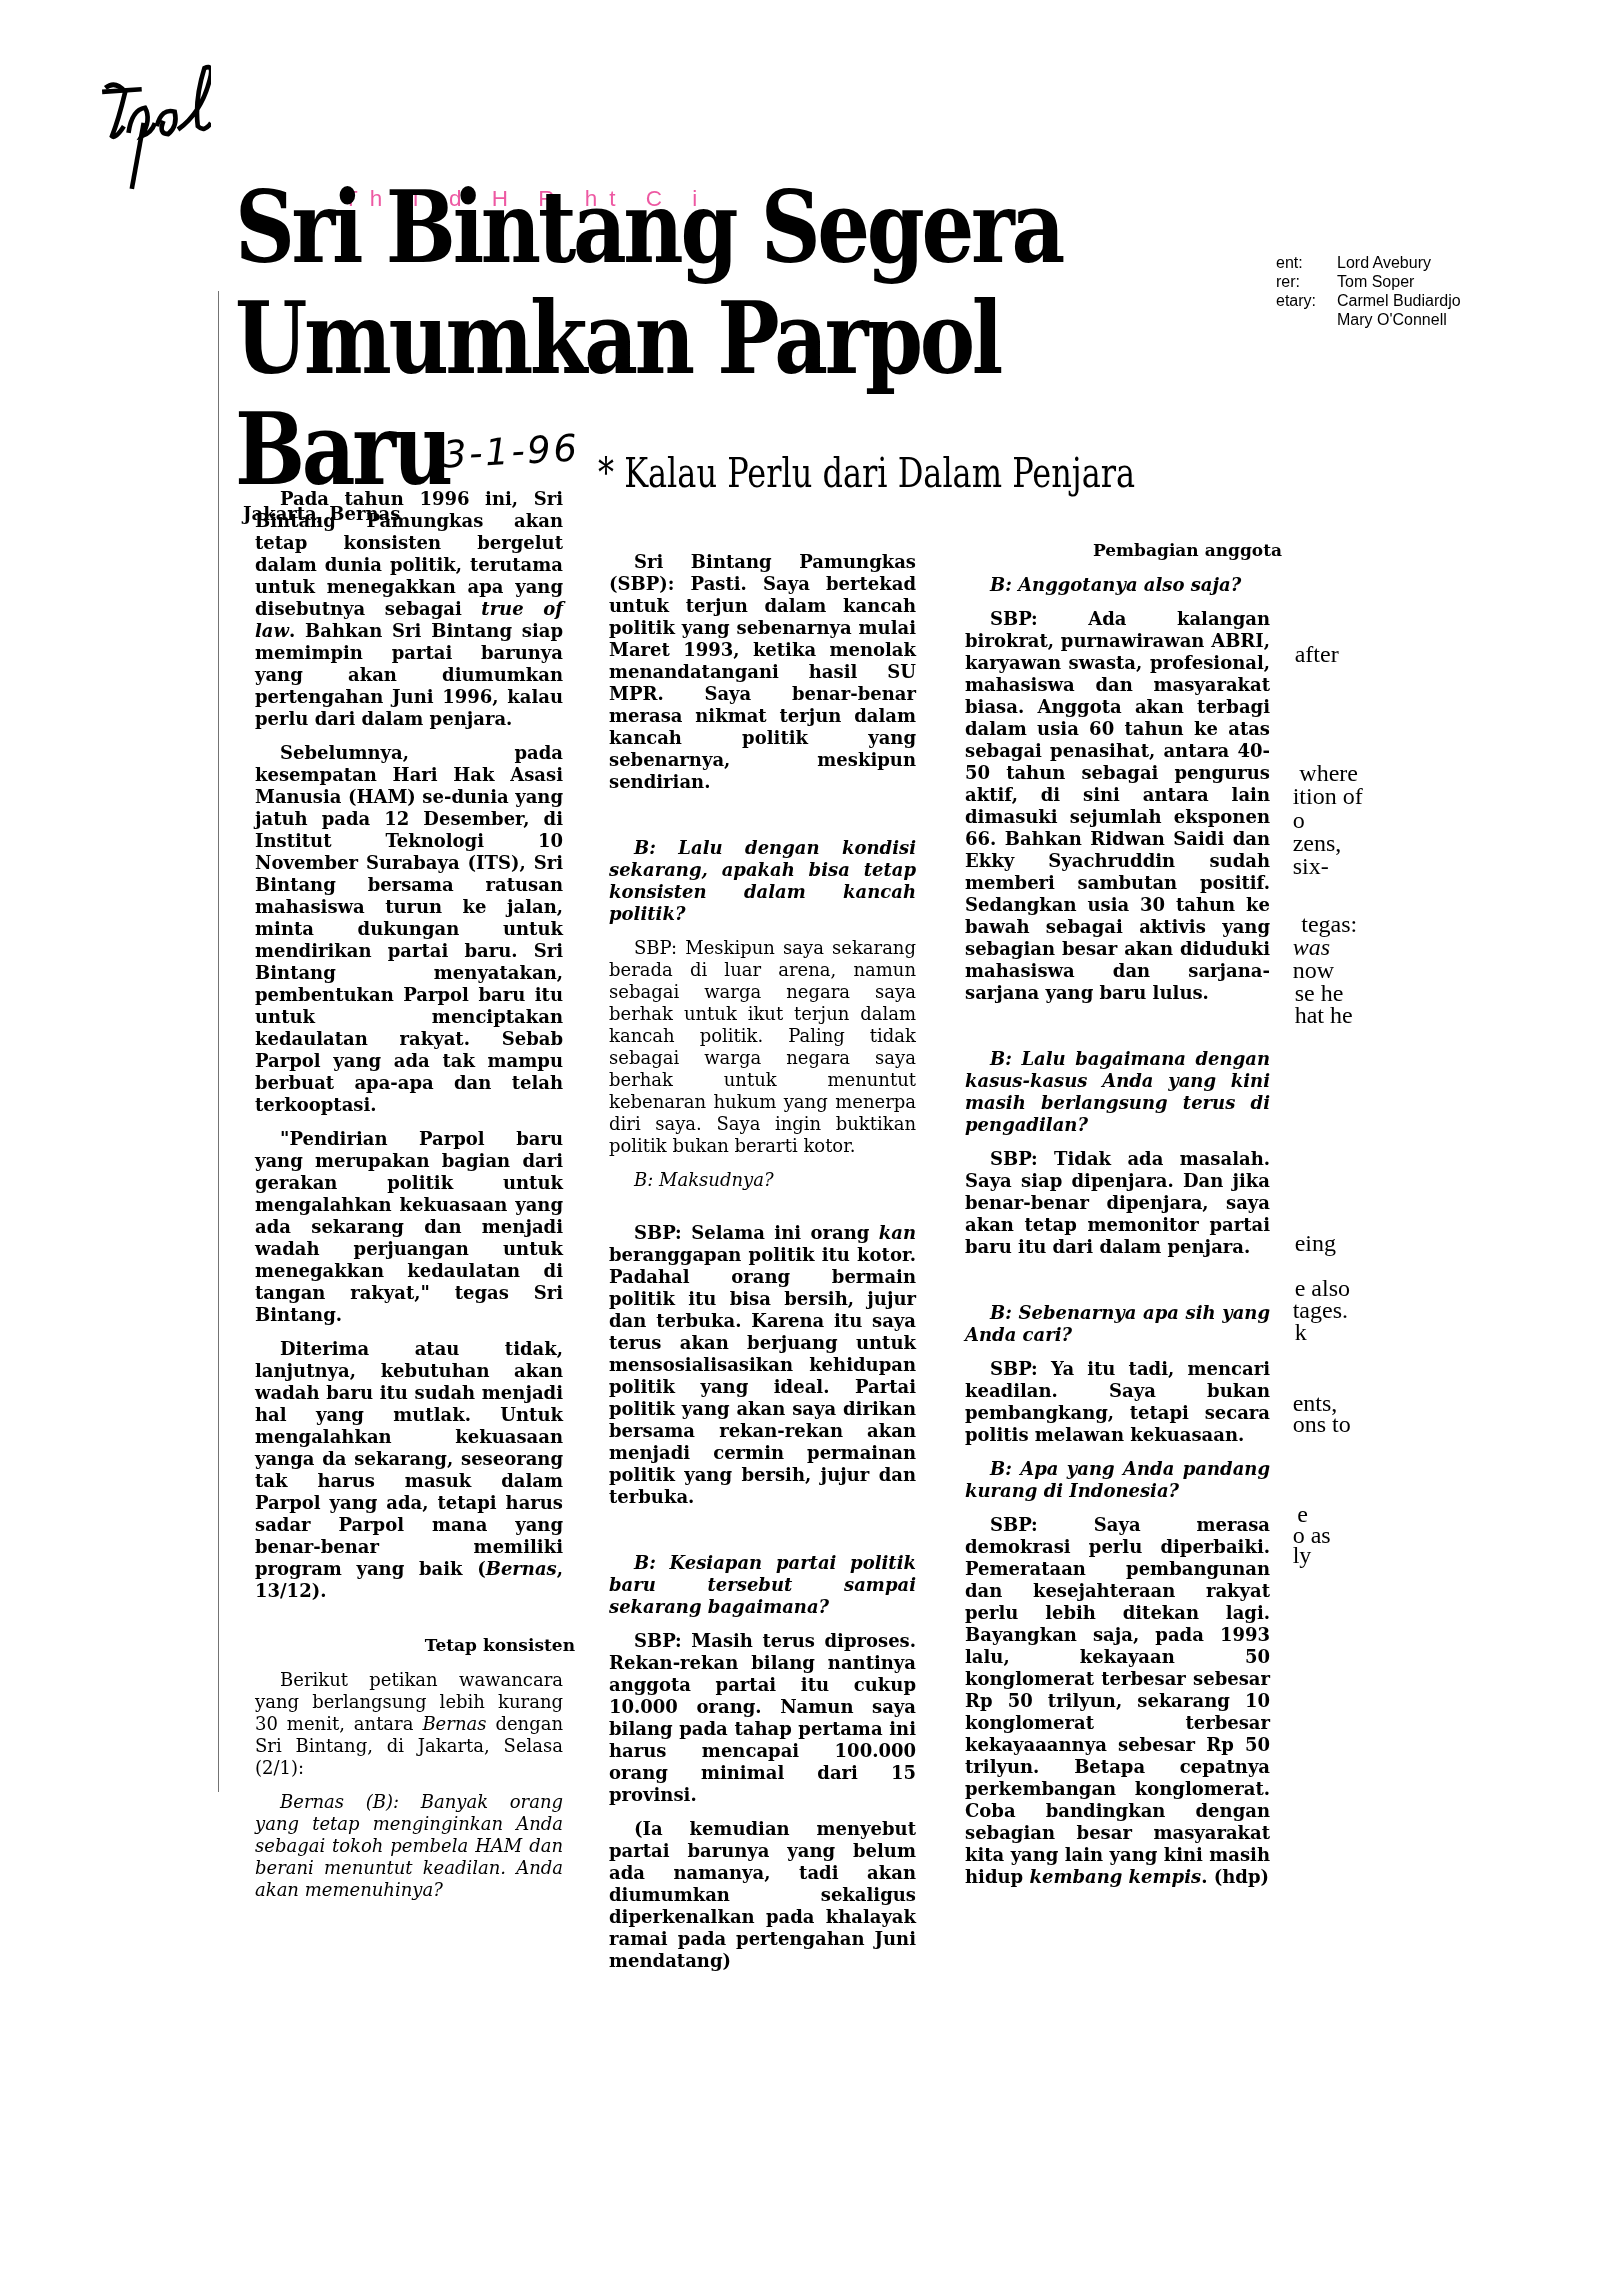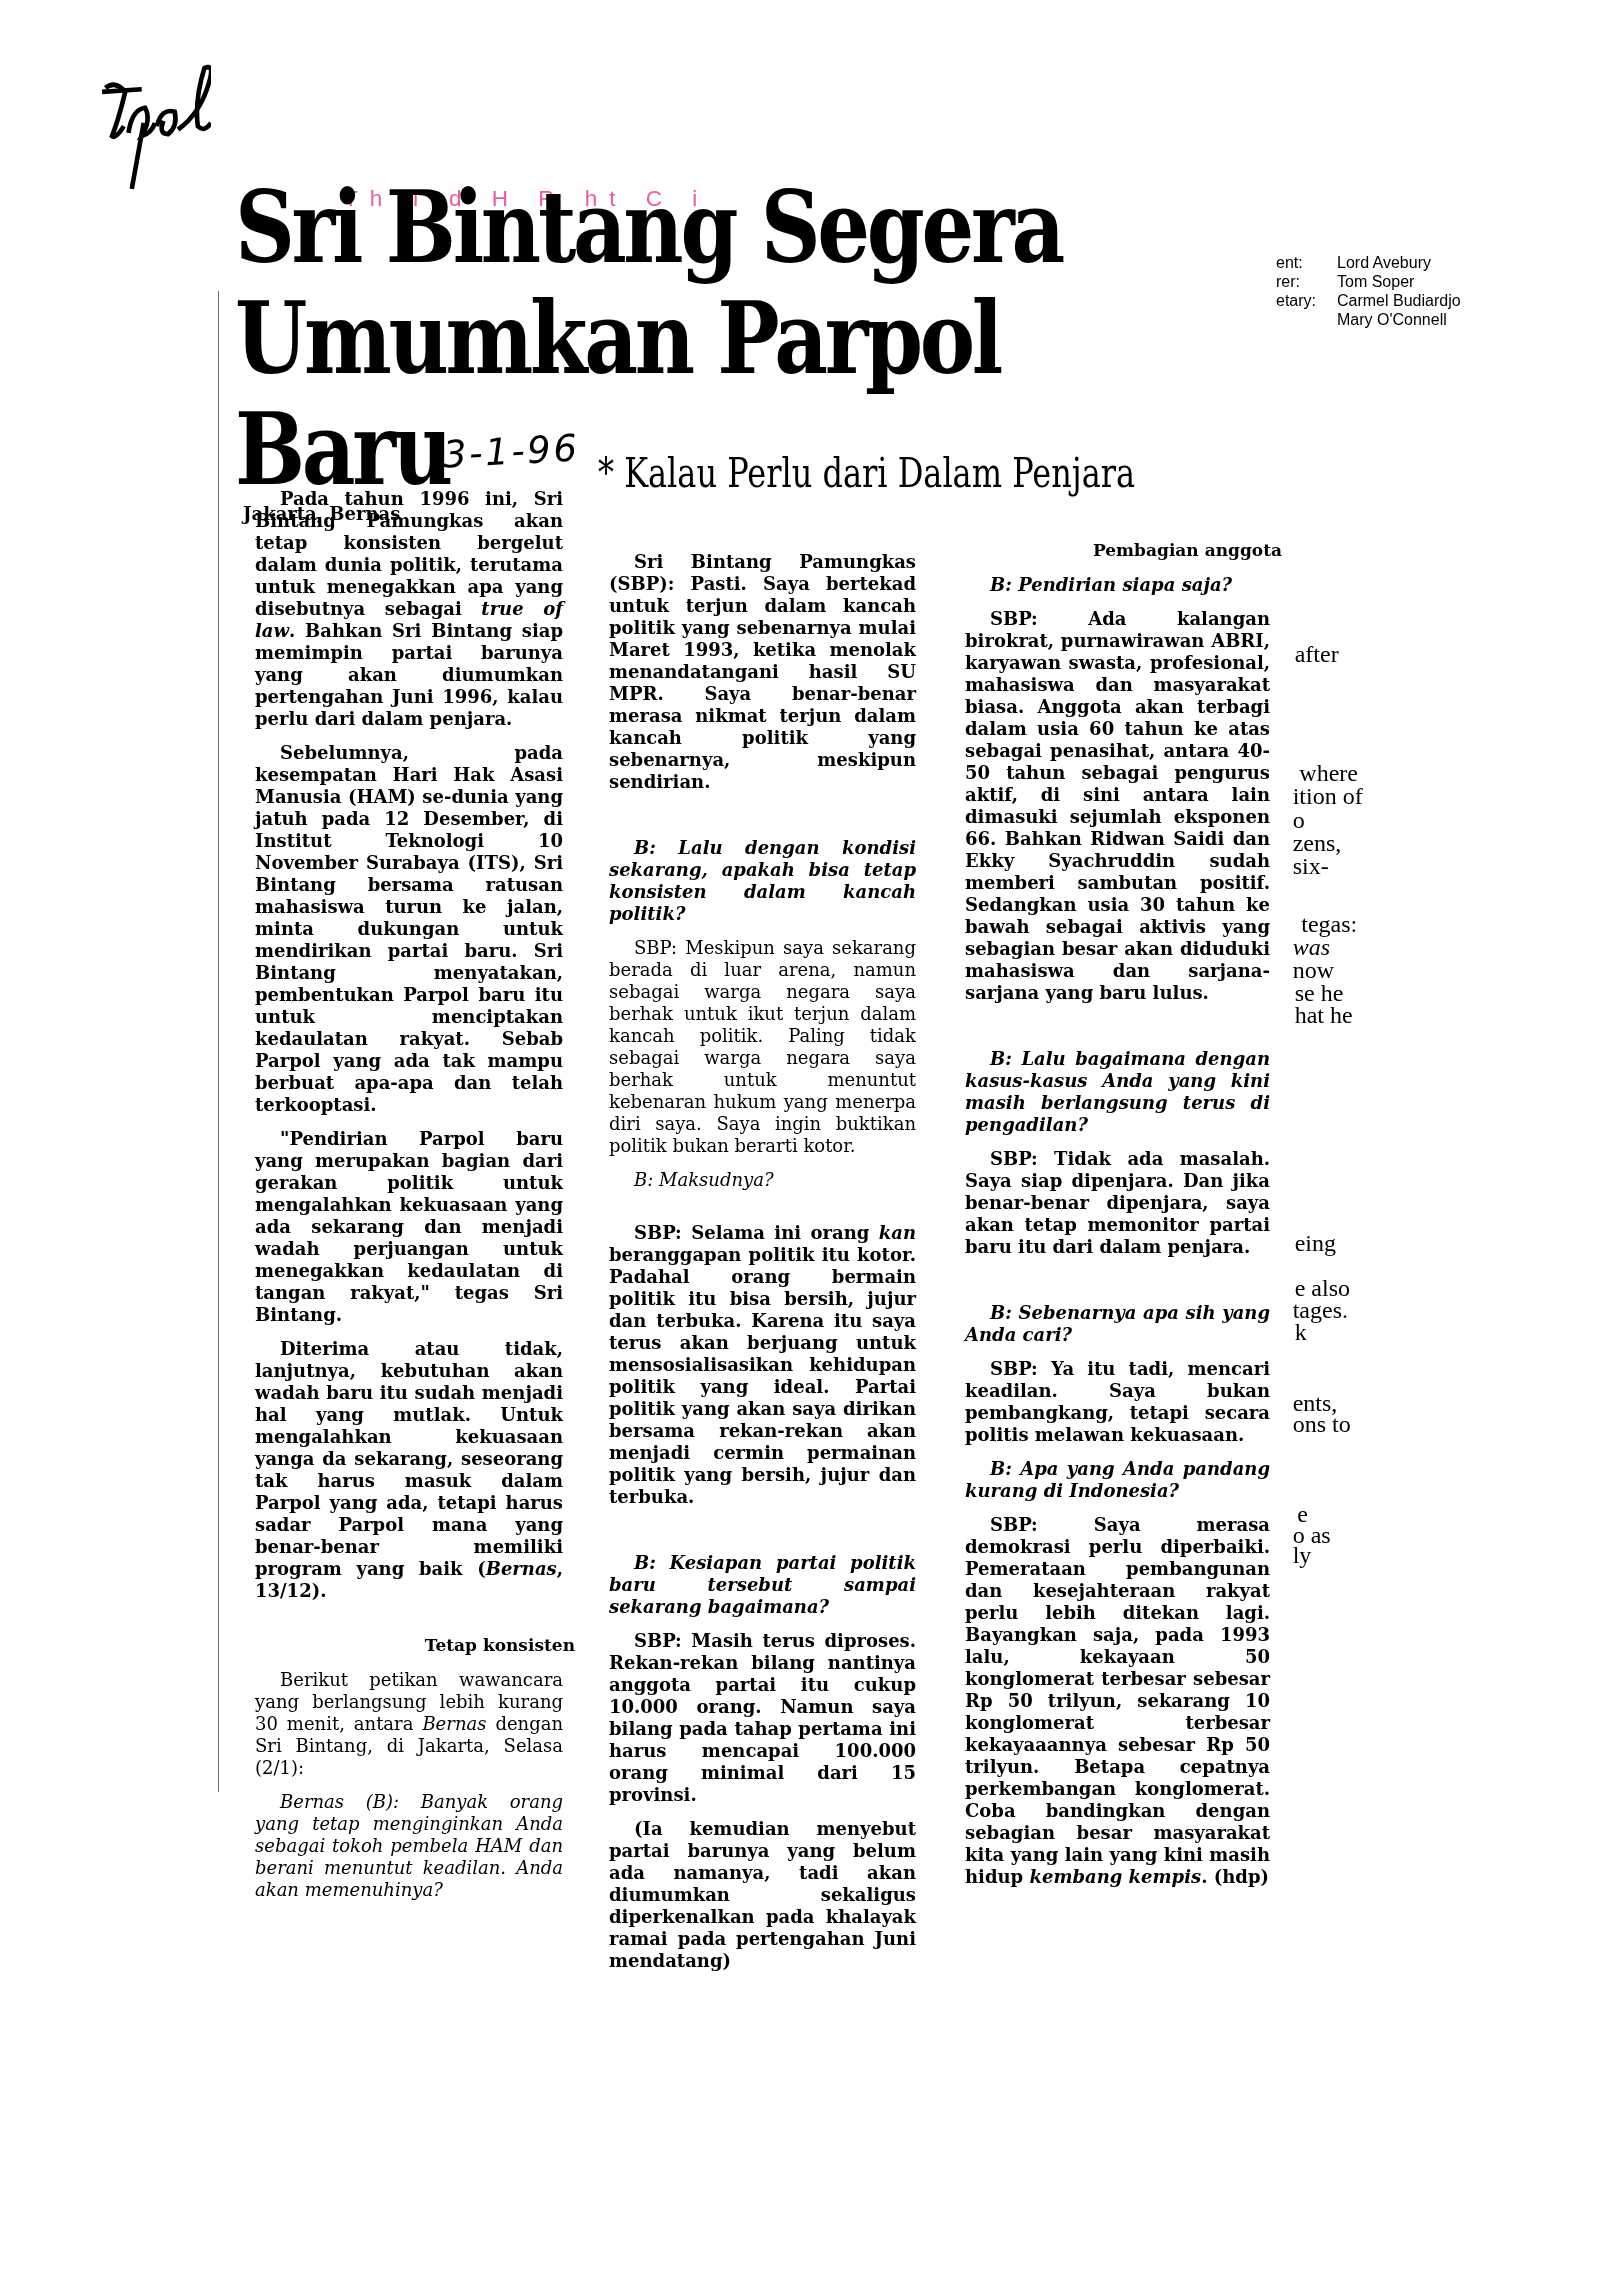--- a/index.html
+++ b/index.html
@@ -137,21 +137,21 @@
   <div class="gap" style="height:6.6px"></div>
   <p class="bold"><span>SBP: Selama ini orang </span><i>kan</i><span> beranggapan politik itu kotor. Padahal orang bermain politik itu bisa bersih, jujur dan terbuka. Karena itu saya terus akan berjuang untuk mensosialisasikan kehidupan politik yang ideal. Partai politik yang akan saya dirikan bersama rekan-rekan akan menjadi cermin permainan politik yang bersih, jujur dan terbuka.</span></p>
   <div class="gap"></div>
   <p class="q bold">B: Kesiapan partai politik baru tersebut sampai sekarang bagaimana?</p>
   <p class="bold">SBP: Masih terus diproses. Rekan-rekan bilang nantinya anggota partai itu cukup 10.000 orang. Namun saya bilang pada tahap pertama ini harus mencapai 100.000 orang minimal dari 15 provinsi.</p>
   <p class="bold">(Ia kemudian menyebut partai barunya yang belum ada namanya, tadi akan diumumkan sekaligus diperkenalkan pada khalayak ramai pada pertengahan Juni mendatang)</p>
 </div>
 
 <div class="abs col col3">
   <h3>Pembagian anggota</h3>
-  <p class="q bold">B: Pendirian siapa saja?</p>
+  <p class="q bold">B: Anggotanya also saja?</p>
   <p class="bold">SBP: Ada kalangan birokrat, purnawirawan ABRI, karyawan swasta, profesional, mahasiswa dan masyarakat biasa. Anggota akan terbagi dalam usia 60 tahun ke atas sebagai penasihat, antara 40-50 tahun sebagai pengurus aktif, di sini antara lain dimasuki sejumlah eksponen 66. Bahkan Ridwan Saidi dan Ekky Syachruddin sudah memberi sambutan positif. Sedangkan usia 30 tahun ke bawah sebagai aktivis yang sebagian besar akan diduduki mahasiswa dan sarjana-sarjana yang baru lulus.</p>
   <div class="gap"></div>
   <p class="q bold">B: Lalu bagaimana dengan kasus-kasus Anda yang kini masih berlangsung terus di pengadilan?</p>
   <p class="bold">SBP: Tidak ada masalah. Saya siap dipenjara. Dan jika benar-benar dipenjara, saya akan tetap memonitor partai baru itu dari dalam penjara.</p>
   <div class="gap"></div>
   <p class="q bold">B: Sebenarnya apa sih yang Anda cari?</p>
   <p class="bold">SBP: Ya itu tadi, mencari keadilan. Saya bukan pembangkang, tetapi secara politis melawan kekuasaan.</p>
   <p class="q bold">B: Apa yang Anda pandang kurang di Indonesia?</p>
   <p class="bold"><span>SBP: Saya merasa demokrasi perlu diperbaiki. Pemerataan pembangunan dan kesejahteraan rakyat perlu lebih ditekan lagi. Bayangkan saja, pada 1993 lalu, kekayaan 50 konglomerat terbesar sebesar Rp 50 trilyun, sekarang 10 konglomerat terbesar kekayaaannya sebesar Rp 50 trilyun. Betapa cepatnya perkembangan konglomerat. Coba bandingkan dengan sebagian besar masyarakat kita yang lain yang kini masih hidup </span><i>kembang kempis</i><span>. </span><b>(hdp)</b></p>
 </div>

